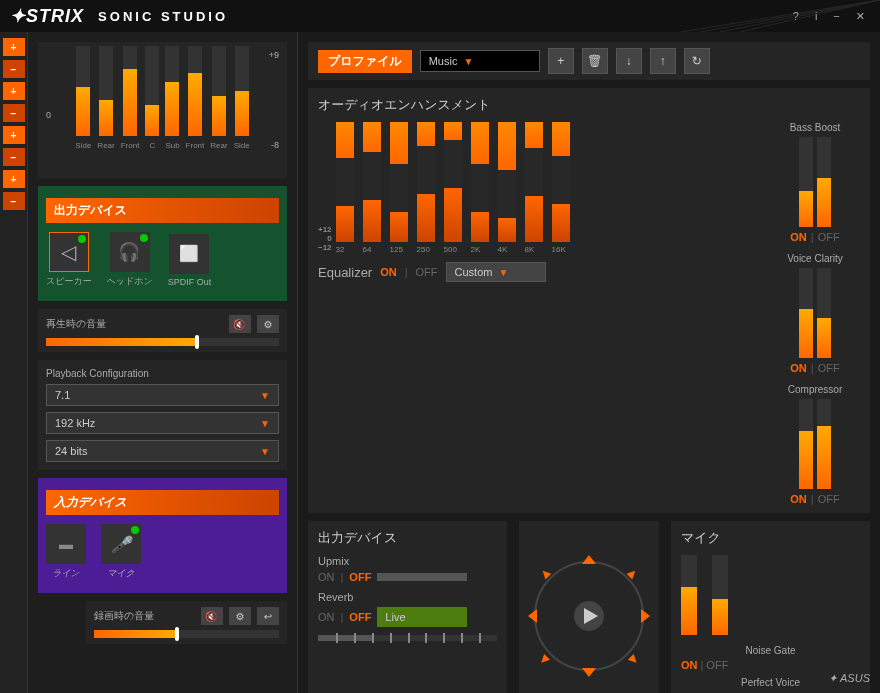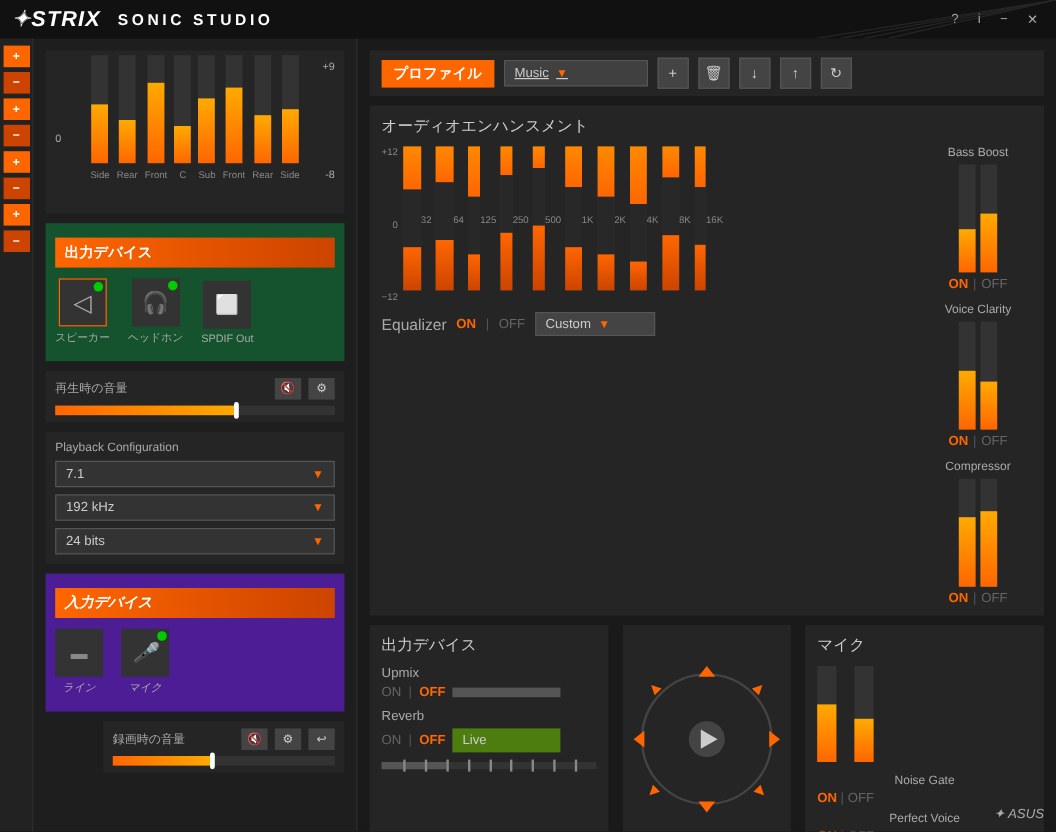--- a/index.html
+++ b/index.html
@@ -295,31 +295,30 @@
       padding: 6px 10px;
     }
     .profile-label {
       background: #ff6600;
       color: #fff;
       font-size: 12px;
       font-weight: bold;
       padding: 3px 10px;
     }
     .profile-dropdown {
-      background: #404040;
+      background: #000000;
       border: 1px solid #555;
       color: #ccc;
       font-size: 11px;
       padding: 4px 8px;
       display: flex;
       align-items: center;
       gap: 6px;
       cursor: pointer;
       min-width: 120px;
-      text-decoration: underline;
     }
     .profile-btn {
       width: 26px;
       height: 26px;
       background: #444;
       border: 1px solid #555;
       color: #ccc;
       font-size: 12px;
       display: flex;
       align-items: center;
@@ -343,33 +342,34 @@
       gap: 12px;
     }
 
     
     .eq-section {
       flex: 1;
     }
     .eq-scale {
       display: flex;
       flex-direction: column;
-      justify-content: space-between;
+      justify-content: flex-end;
       height: 130px;
       padding-right: 4px;
+      font-weight: bold;
     }
     .eq-scale-label {
       font-size: 8px;
       color: #888;
       text-align: right;
     }
     .eq-bar-wrap {
       display: flex;
-      flex-direction: row;
-      align-items: center;
+      flex-direction: column;
+      align-items: flex-start;
       width: 24px;
     }
     .eq-bar-container {
       width: 18px;
       height: 120px;
       background: #333;
       position: relative;
       display: flex;
       flex-direction: column;
     }
@@ -927,28 +927,20 @@
               <div class="eq-bar-wrap">
                 <div class="eq-bar-container">
                   <div class="eq-bar-top" style="height:15%;"></div>
                   <div style="flex:1;background:#282828;"></div>
                   <div class="eq-bar-bottom" style="height:45%;"></div>
                 </div>
                 <div class="eq-freq-label">500</div>
               </div>
               <div class="eq-bar-wrap">
                 <div class="eq-bar-container">
-                  <div class="eq-bar-top" style="height:28%;"></div>
-                  <div style="flex:1;background:#282828;"></div>
-                  <div class="eq-bar-bottom" style="height:30%;"></div>
-                </div>
-                <div class="eq-freq-label">1K</div>
-              </div>
-              <div class="eq-bar-wrap">
-                <div class="eq-bar-container">
                   <div class="eq-bar-top" style="height:35%;"></div>
                   <div style="flex:1;background:#282828;"></div>
                   <div class="eq-bar-bottom" style="height:25%;"></div>
                 </div>
                 <div class="eq-freq-label">2K</div>
               </div>
               <div class="eq-bar-wrap">
                 <div class="eq-bar-container">
                   <div class="eq-bar-top" style="height:40%;"></div>
                   <div style="flex:1;background:#282828;"></div>

